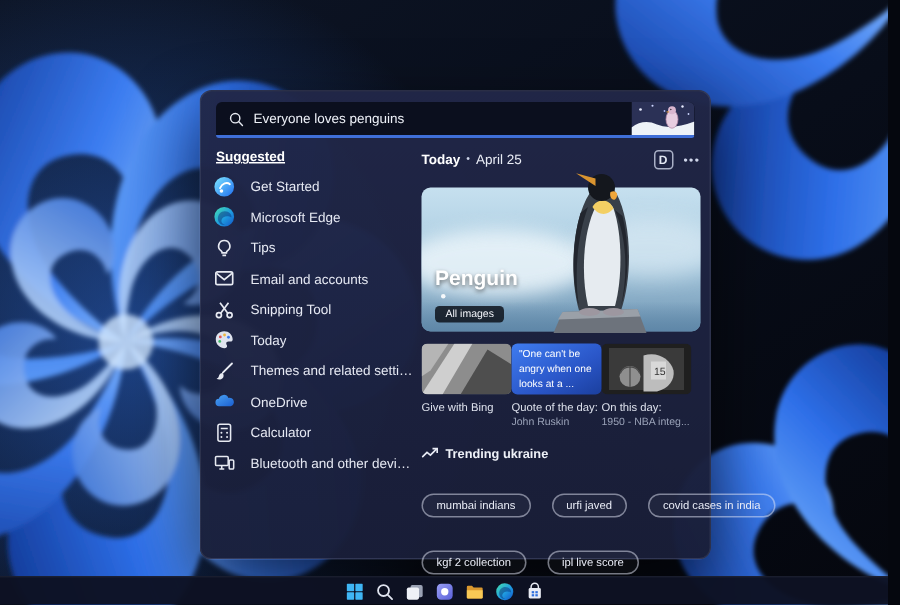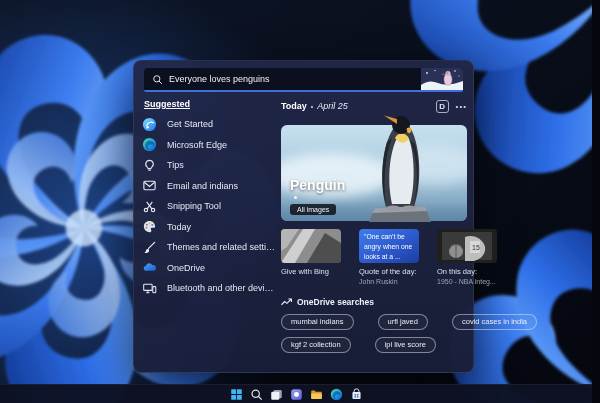--- a/index.html
+++ b/index.html
@@ -31,21 +31,21 @@
   .sug-row .icn { width:15px; height:15px; flex:0 0 auto; display:flex; }
   .sug-row .icn svg { width:15px; height:15px; }
   .sug-label { margin-left:10px; font-size:9px; color:#e6e9f3; white-space:nowrap;
     overflow:hidden; text-overflow:ellipsis; max-width:110px; }
 
   
   .rightcol { position:absolute; left:147px; top:38px; width:186px; }
   .today-row { display:flex; align-items:center; height:14px; }
   .today-title { font-size:9px; font-weight:bold; color:#ffffff; }
   .today-sep { font-size:7px; color:#cfd6ea; margin:0 4px; }
-  .today-date { font-size:9px; color:#e9ecf5;font-style:italic; }
+  .today-date { font-size:9px; color:#e9ecf5; }
   .today-spacer { flex:1; }
   .d-badge { width:13px; height:13px; border:1px solid #a9b0c6; border-radius:3px;
     color:#e3e8f4; font-size:8px; font-weight:bold; display:flex; align-items:center;
     justify-content:center; }
   .more-dots { margin-left:7px; color:#cfd6ea; font-size:8px; letter-spacing:1px; }
 
   .hero { position:relative; margin-top:12px; height:96px; }
   .hero-bg { position:absolute; inset:0; border-radius:6px; overflow:hidden;
     background:linear-gradient(180deg,#c6e0ef 0%,#a9cbe0 50%,#88acc6 78%,#7097b5 100%); }
   .glacier1 { position:absolute; left:-12px; top:28px; width:125px; height:44px;
@@ -56,35 +56,35 @@
     background:linear-gradient(180deg, rgba(95,135,168,0) 0%, #5f87a8 100%); }
   .hero-penguin { position:absolute; top:-13px; right:26px; width:82px; height:112px; z-index:2; }
   .hero-title { position:absolute; left:9px; bottom:28px; z-index:3; font-size:14px;
     font-weight:bold; color:#ffffff; text-shadow:0 1px 3px rgba(0,0,0,.55);margin-top:16px; }
   .hero-dot { position:absolute; left:13px; bottom:22px; z-index:3; width:3px; height:3px;
     border-radius:50%; background:#fff; opacity:.9; }
   .hero-pill { position:absolute; left:9px; bottom:6px; z-index:3;
     background:rgba(8,10,18,0.8); color:#f3f5fa; font-size:7px; padding:2px 7px;
     border-radius:3px; }
 
-  .cards-row { display:flex; gap:18px; margin-top:8px; }
+  .cards-row { display:flex; gap:0; margin-top:8px; }
   .mini-card { width:60px; flex:0 0 auto; }
   .mini-img { height:34px; border-radius:4px; overflow:hidden; position:relative; }
   .mini-img svg { display:block; width:100%; height:100%; }
   .quote-box { height:34px; border-radius:4px; overflow:hidden;
     background:linear-gradient(150deg,#3f7cf0 0%,#2a56c8 60%,#1b3f9e 100%);
     color:#ffffff; font-size:6.8px; line-height:1.45; padding:3px 5px; }
   .cap1 { margin-top:4px; font-size:7.5px; color:#dde1ec; line-height:1.3; }
   .cap2 { font-size:7px; color:#9aa2b8; line-height:1.3; }
 
   .trending { margin-top:11px; }
   .tr-header { display:flex; align-items:center; gap:5px; }
   .tr-header svg { width:11px; height:8px; }
   .tr-title { font-size:8.5px; font-weight:bold; color:#eef1f8; }
-  .chip-row { display:flex; gap:24px; margin-top:7px;align-items:flex-end; }
+  .chip-row { display:flex; gap:14px; margin-top:22px;align-items:flex-end; }
   .chip { font-size:7.5px; color:#e9ecf6; border:1px solid rgba(225,230,245,0.5);
     border-radius:9px; padding:2.5px 9px; background:rgba(255,255,255,0.03);
     white-space:nowrap; }
 
   
   .taskbar { position:absolute; left:0; right:0; bottom:0; height:19px;
     background:rgba(13,18,35,0.97); border-top:1px solid rgba(255,255,255,0.05);
     display:flex; align-items:center; justify-content:center; gap:7px; }
   .tb-icon { width:13px; height:13px; display:flex; }
   .tb-icon svg { width:13px; height:13px; }
@@ -224,21 +224,21 @@
           <span class="sug-label">Tips</span>
         </div>
 
         <div class="sug-row">
           <span class="icn">
               <svg viewBox="0 0 16 16" fill="none" stroke="#e7eaf2" stroke-width="1.2">
             <rect x="2" y="3.5" width="12" height="9" rx="1.2"></rect>
             <path d="M2.5 4.5 L8 9 L13.5 4.5"></path>
               </svg>
             </span>
-          <span class="sug-label">Email and indians</span>
+          <span class="sug-label">Email and accounts</span>
         </div>
 
         <div class="sug-row">
           <span class="icn">
               <svg viewBox="0 0 16 16" fill="none" stroke="#e7eaf2" stroke-width="1.2">
             <circle cx="4.2" cy="11.8" r="1.8"></circle>
                 <circle cx="11.8" cy="11.8" r="1.8"></circle>
             <line x1="5.5" y1="10.5" x2="11" y2="3"></line>
                 <line x1="10.5" y1="10.5" x2="5" y2="3"></line>
               </svg>
@@ -278,20 +278,33 @@
                     <stop offset="0" stop-color="#4aa3f5"></stop>
                     <stop offset="1" stop-color="#1b5fd0"></stop>
                   </linearGradient>
                 </defs>
             <path d="M4.5 11.5 a2.6 2.6 0 0 1 -.3 -5.2 A3.6 3.6 0 0 1 11 5.6 a3 3 0 0 1 1.6 5.9 Z" fill="url(#od)"></path>
               </svg>
             </span>
           <span class="sug-label">OneDrive</span>
         </div>
 
+        <div class="sug-row">
+          <span class="icn">
+              <svg viewBox="0 0 16 16" fill="none" stroke="#e7eaf2" stroke-width="1.1">
+            <rect x="3.5" y="2" width="9" height="12" rx="1.4"></rect>
+            <line x1="5.5" y1="5" x2="10.5" y2="5"></line>
+            <circle cx="6" cy="8" r="0.7" fill="#e7eaf2" stroke="none"></circle>
+                <circle cx="10" cy="8" r="0.7" fill="#e7eaf2" stroke="none"></circle>
+            <circle cx="6" cy="11" r="0.7" fill="#e7eaf2" stroke="none"></circle>
+                <circle cx="10" cy="11" r="0.7" fill="#e7eaf2" stroke="none"></circle>
+              </svg>
+            </span>
+          <span class="sug-label">Calculator</span>
+        </div>
 
         <div class="sug-row">
           <span class="icn">
               <svg viewBox="0 0 16 16" fill="none" stroke="#e7eaf2" stroke-width="1.1">
             <rect x="1.8" y="3.5" width="9" height="6.5" rx="0.8"></rect>
             <line x1="4.5" y1="12.5" x2="8" y2="12.5"></line>
                 <line x1="6.2" y1="10" x2="6.2" y2="12.5"></line>
             <rect x="11.5" y="6" width="3.2" height="6.5" rx="0.8"></rect>
               </svg>
             </span>
@@ -375,21 +388,21 @@
         </div>
 
       </div>
 
       <div class="trending">
         <div class="tr-header">
           <svg viewBox="0 0 12 8">
             <path d="M0.5 7 L4 3.5 L6.5 5.5 L11 1" stroke="#e9ecf6" stroke-width="1.2" fill="none"></path>
             <path d="M8 0.8 L11.4 0.8 L11.4 4" fill="none" stroke="#e9ecf6" stroke-width="1.2"></path>
           </svg>
-          <span class="tr-title">OneDrive searches</span>
+          <span class="tr-title">Trending ukraine</span>
         </div>
         <div class="chip-row">
           <span class="chip">mumbai indians</span>
           <span class="chip">urfi javed</span>
           <span class="chip">covid cases in india</span>
         </div>
         <div class="chip-row">
           <span class="chip">kgf 2 collection</span>
           <span class="chip">ipl live score</span>
         </div>

